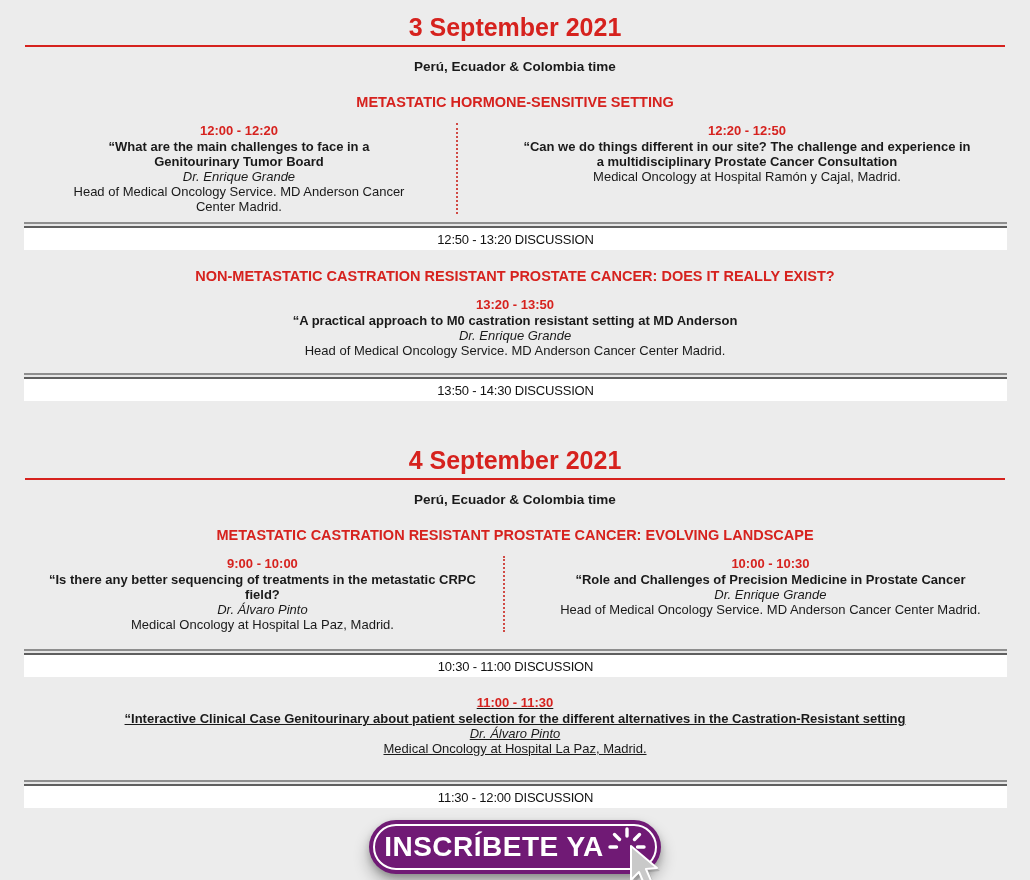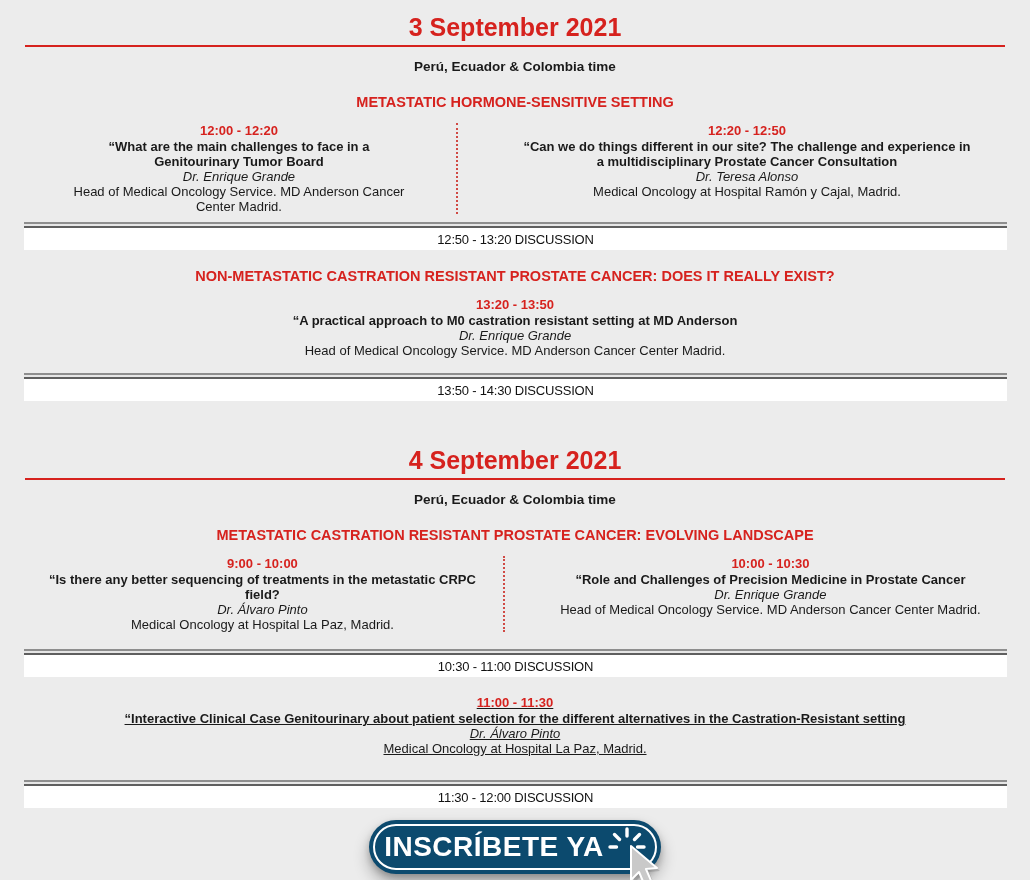--- a/index.html
+++ b/index.html
@@ -94,21 +94,21 @@
   .m-disc3 { margin-top:17px; }
   .m-row4  { margin-top:18px;text-decoration:underline; }
   .m-disc4 { margin-top:24px; }
   .btn-wrap {
     margin-top:12px;
     display:flex; justify-content:center;
   }
   .btn {
     position:relative;
     width:292px; height:54px;
-    background:#0c4a6e;
+    background:#701a75;
     border:none;
     border-radius:28px;
     box-shadow:0 9px 16px rgba(0,0,0,0.30), 0 3px 6px rgba(0,0,0,0.18);
     display:flex; align-items:center; justify-content:center;
     cursor:pointer;
   }
   .btn::before {
     content:"";
     position:absolute; inset:4px;
     border:2px solid #ffffff;
@@ -146,21 +146,20 @@
   <div class="row">
     <div class="col d1-left">
       <div class="time">12:00 - 12:20</div>
       <div class="stitle">“What are the main challenges to face in a Genitourinary Tumor Board</div>
       <div class="speaker">Dr. Enrique Grande</div>
       <div class="affil">Head of Medical Oncology Service. MD Anderson Cancer Center Madrid.</div>
     </div>
     <div class="col d1-right">
       <div class="time">12:20 - 12:50</div>
       <div class="stitle">“Can we do things different in our site? The challenge and experience in a multidisciplinary Prostate Cancer Consultation</div>
-      <div class="speaker">Dr. Teresa Alonso</div>
       <div class="affil">Medical Oncology at Hospital Ramón y Cajal, Madrid.</div>
     </div>
   </div>
 
   <div class="disc">
     <div class="disc-lines"></div>
     <div class="disc-bar">12:50 - 13:20 DISCUSSION</div>
   </div>
 
   <div class="sec-head m-sec2">NON-METASTATIC CASTRATION RESISTANT PROSTATE CANCER: DOES IT REALLY EXIST?</div>

